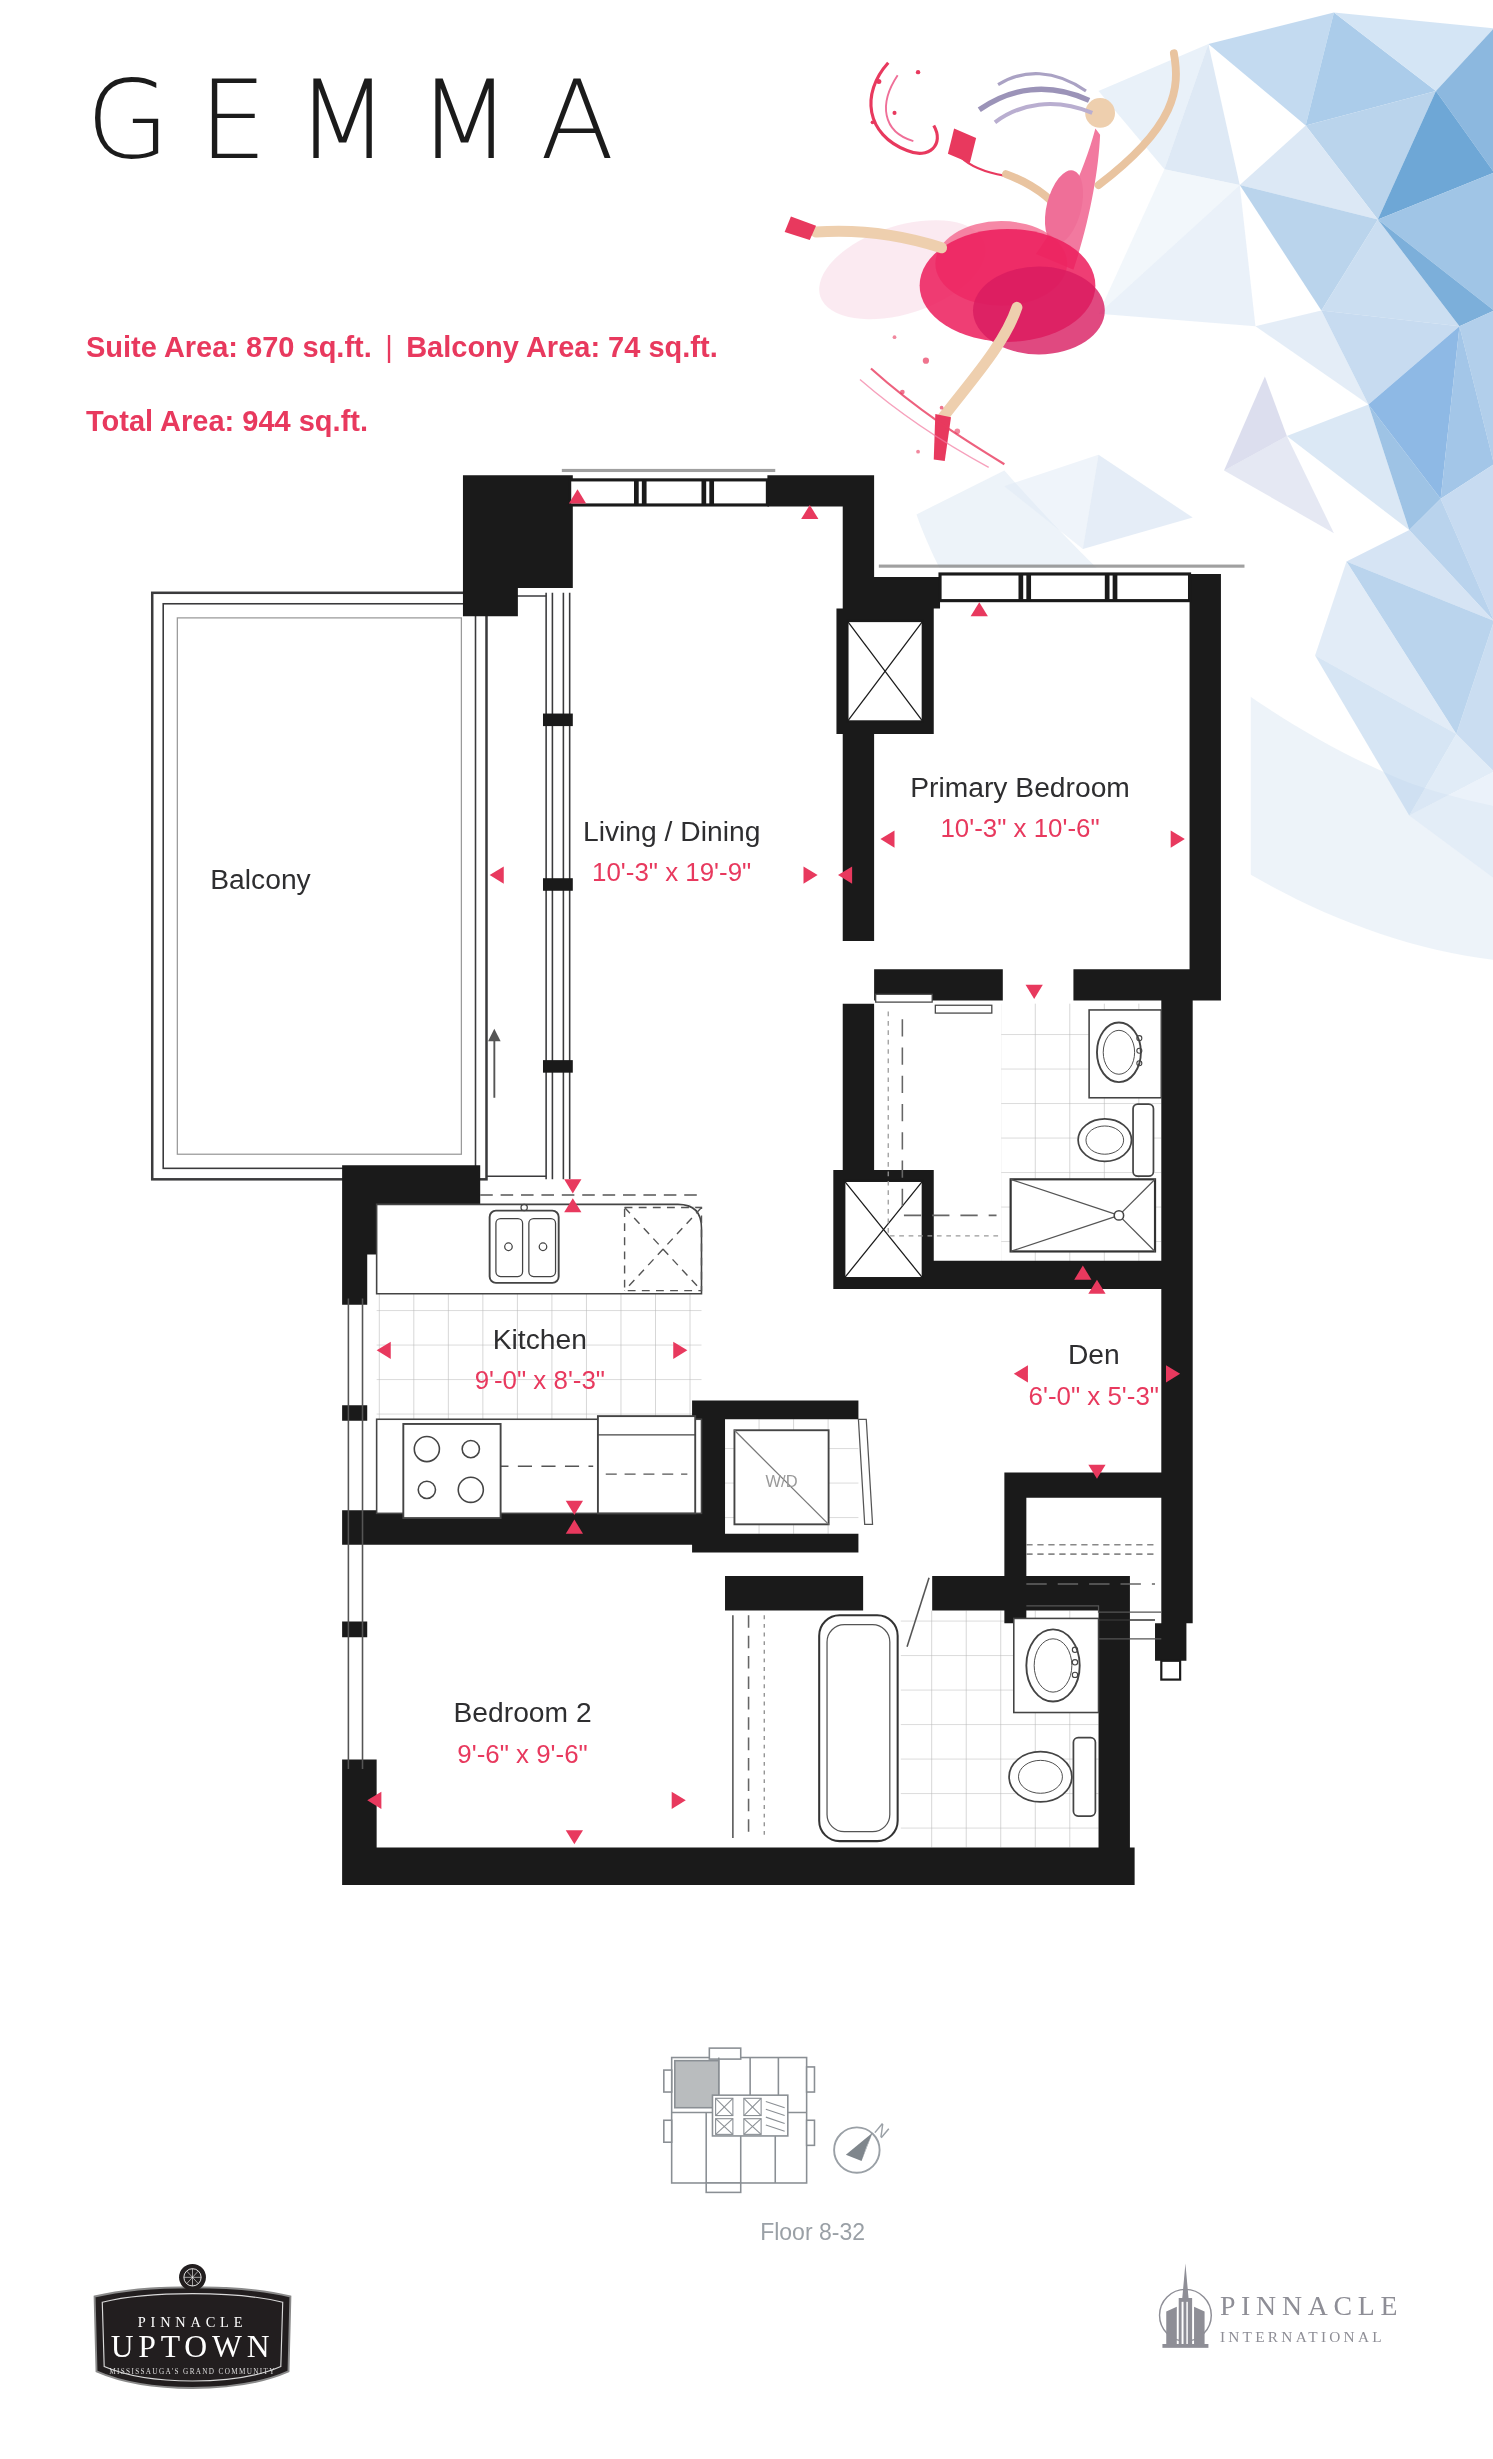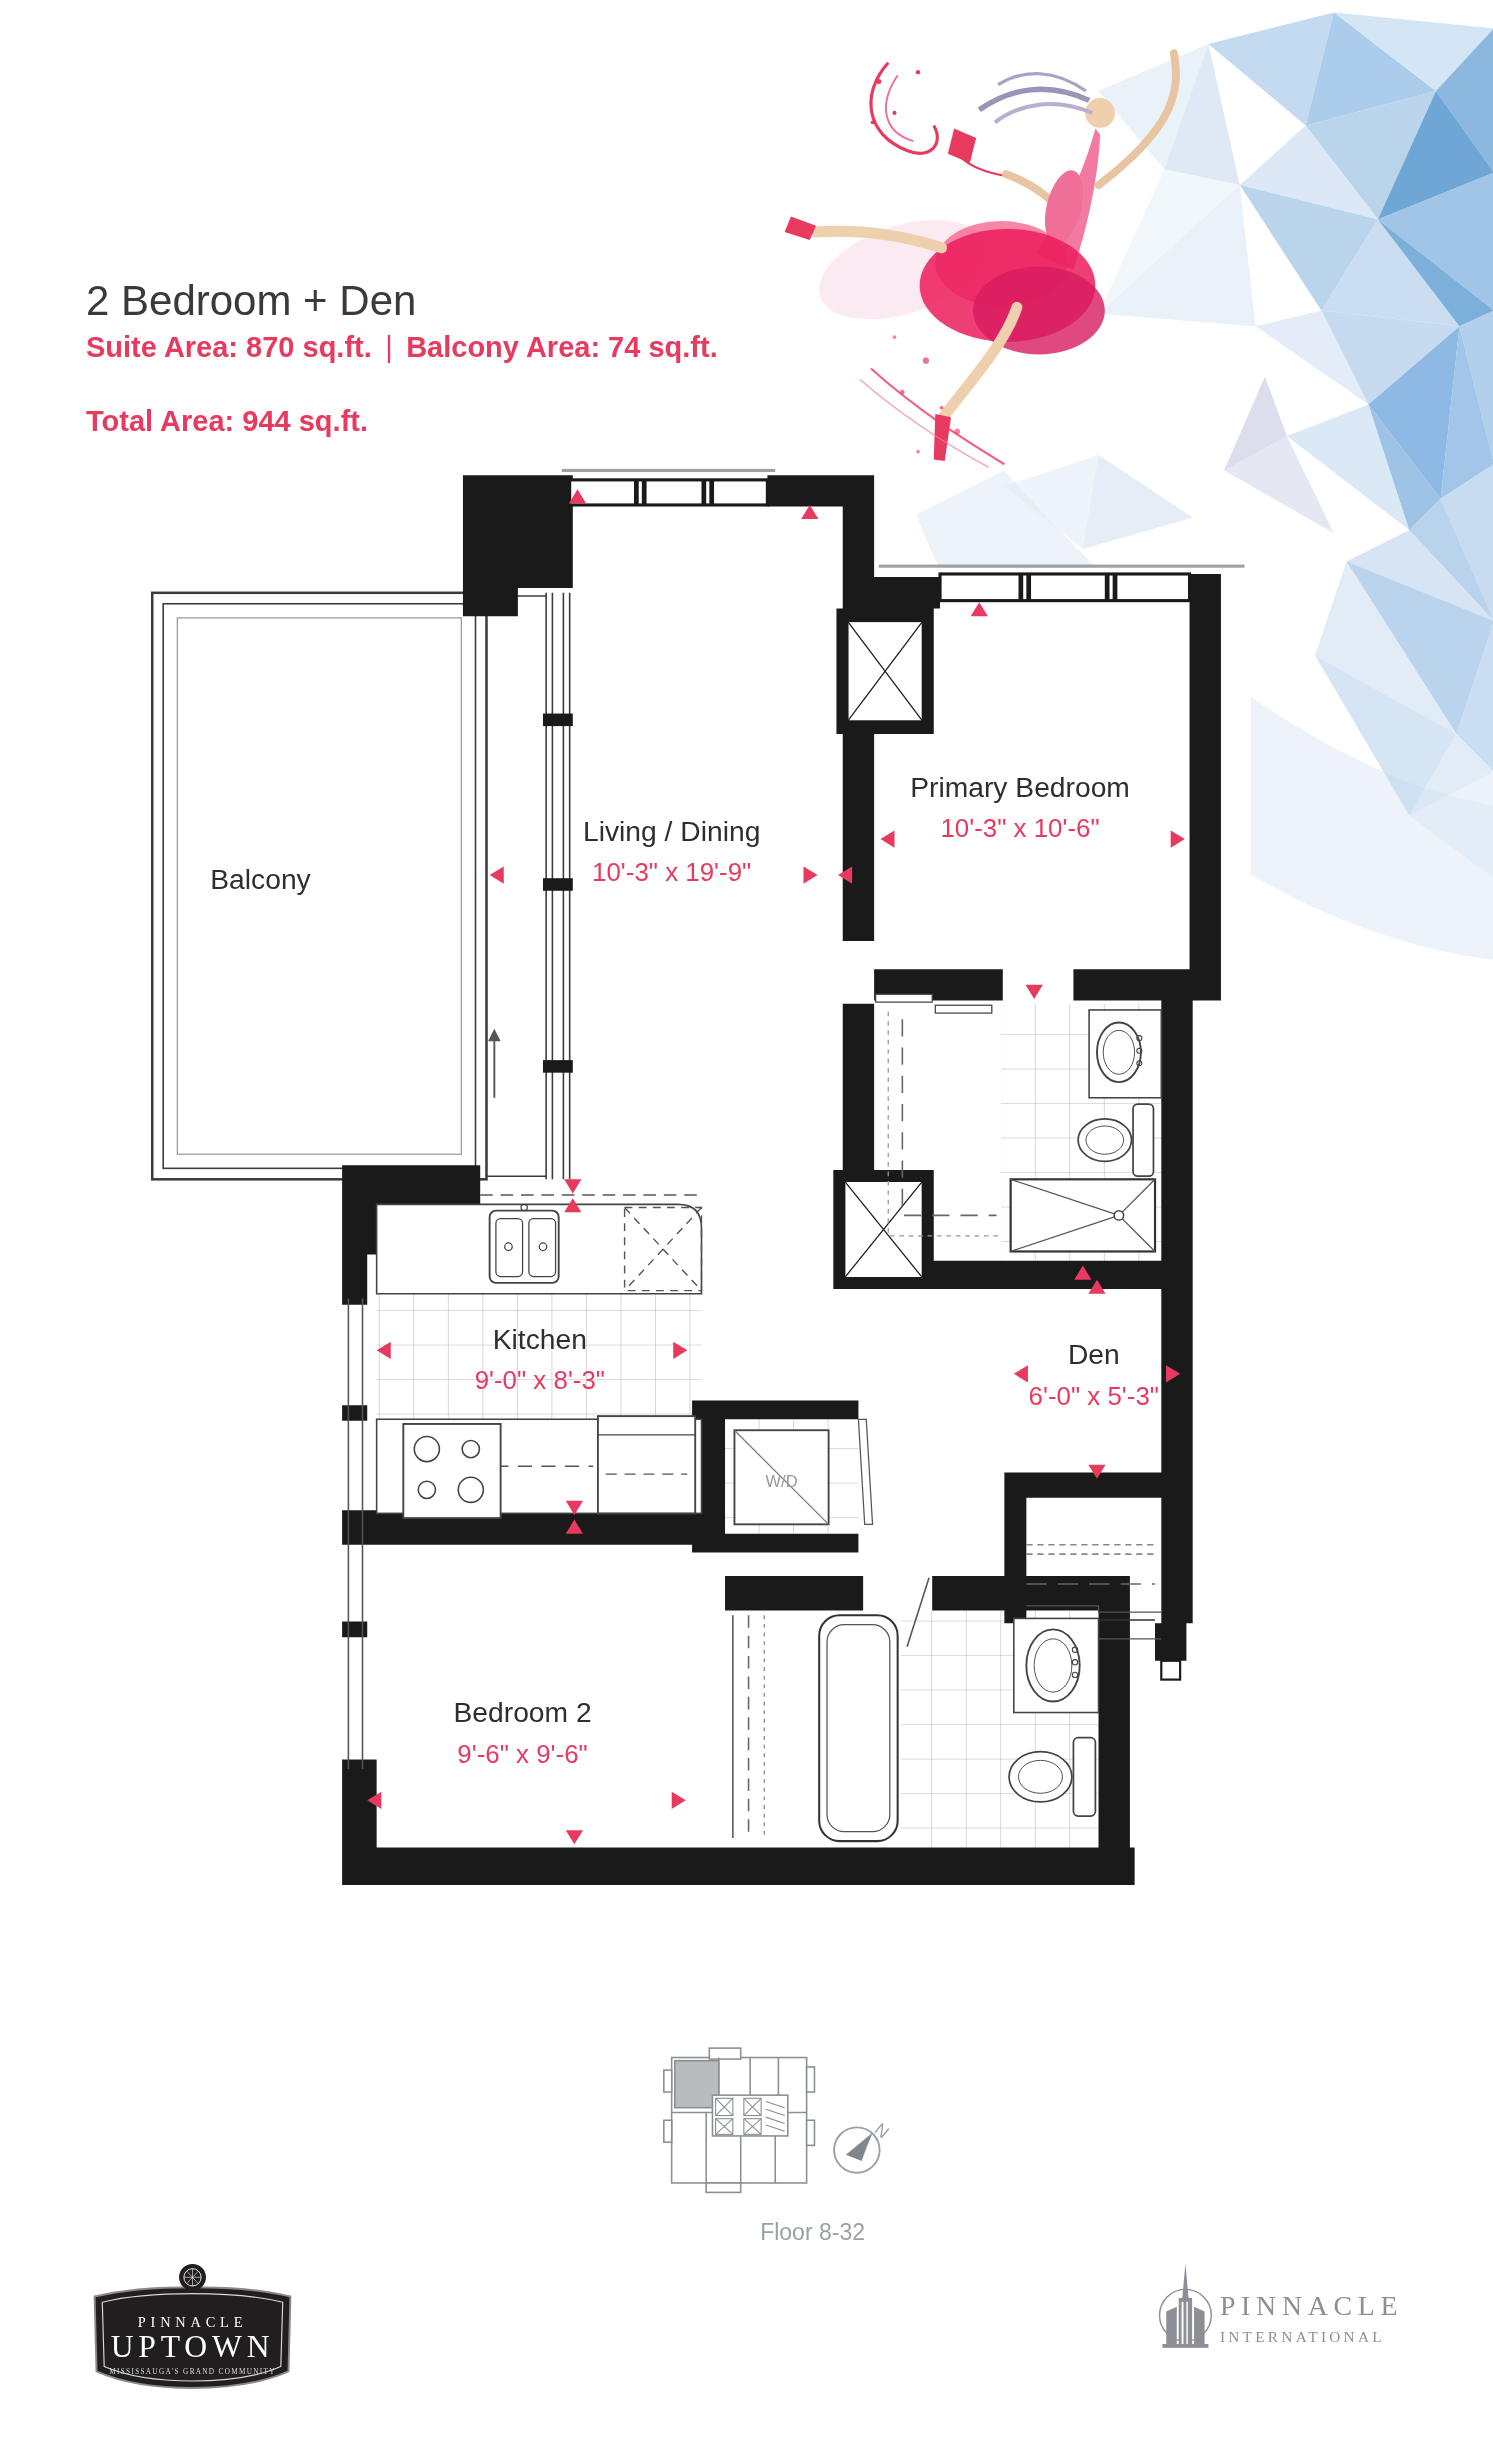--- a/index.html
+++ b/index.html
@@ -379,21 +379,21 @@
       </g>
       <g>
         <circle cx="546" cy="1371" r="14.5" fill="none" stroke="#9aa0a6" stroke-width="1.2"></circle>
         <polygon points="556,1360 539,1374 549,1378" fill="#7f868c" stroke="none"></polygon>
         <polygon points="556,1360 549,1378 552,1369" fill="#c9ced2" stroke="none"></polygon>
         <text x="559" y="1360" font-size="11" fill="#9aa0a6" stroke="none" transform="rotate(40 559 1356)">N</text>
       </g>
     </g>
   </svg>
 
-  <div class="hdr stype">2 Bedroom + Den</div>
+  <div class="hdr brand">GEMMA</div>
   <div class="hdr area1">
     <span>Suite Area: 870 sq.ft.</span><span class="sep">|</span><span>Balcony Area: 74 sq.ft.</span>
   </div>
   <div class="hdr area2">Total Area: 944 sq.ft.</div>
 
   <div class="floorlabel">Floor 8-32</div>
 
 
   <svg id="uptown" class="logo" width="215" height="154" viewBox="0 0 224 160">
     <path d="M10,42 C63,29 161,29 214,42 L212,120 C160,143 64,143 12,120 Z" fill="#221e1f" stroke="#8a8a8a" stroke-width="2"></path>

